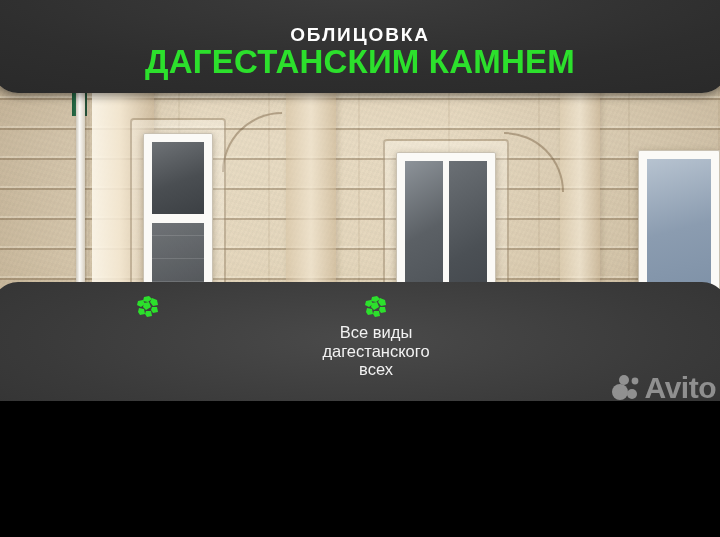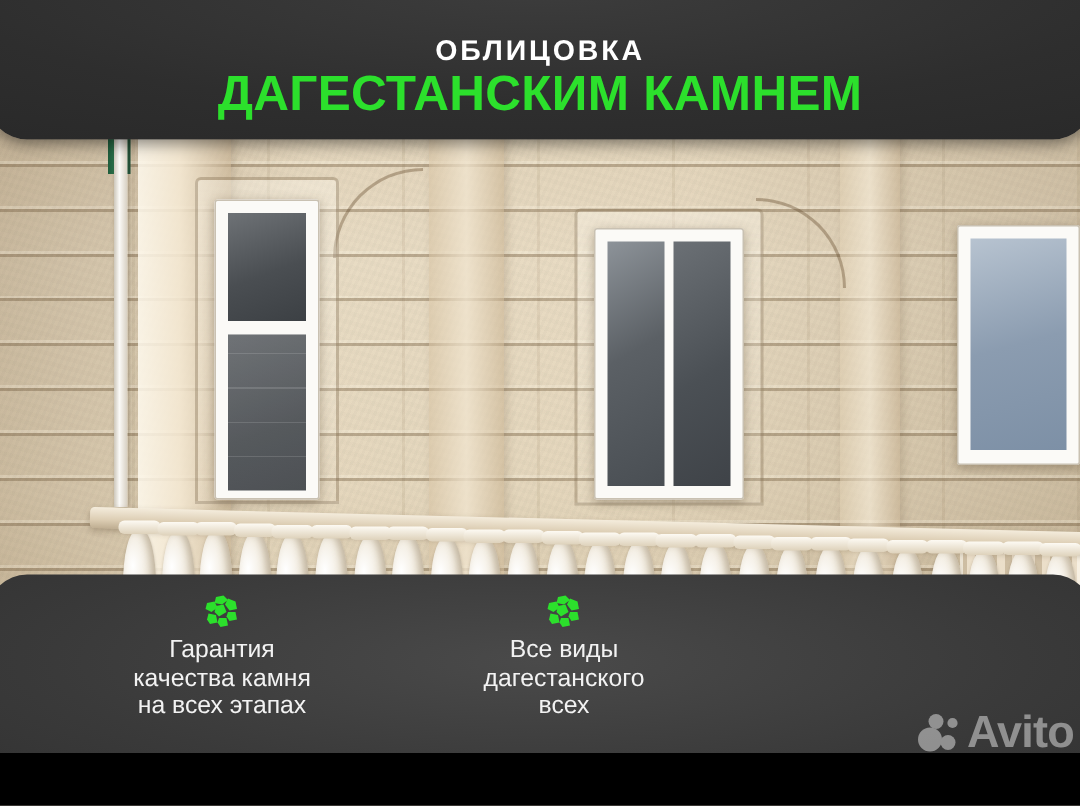--- a/index.html
+++ b/index.html
@@ -4,21 +4,21 @@
 <style>
   * { box-sizing: border-box; margin: 0; padding: 0; }
   html, body {
     width: 720px; height: 537px;
     background: #000;
     font-family: "Liberation Sans", sans-serif;
     overflow: hidden;
   }
   #ad {
     position: relative;
-    width: 720px; height: 502px;
+    width: 720px; height: 401px;
     overflow: hidden;
     background: #c9b79a;
     text-decoration: underline;
   }
 
   
   .photo {
     position: absolute; inset: 0;
     background:
       
@@ -288,23 +288,20 @@
               <path d="M9 2 L14 1 L17 4 L13 7 L8 6 Z"></path>
               <path d="M17 3 L22 5 L23 10 L18 11 L15 7 Z"></path>
               <path d="M3 6 L8 5 L10 9 L6 12 L2 10 Z"></path>
               <path d="M9 8 L14 7 L16 12 L11 15 L8 12 Z"></path>
               <path d="M17 12 L22 12 L23 17 L18 18 L16 15 Z"></path>
               <path d="M4 13 L9 14 L10 19 L5 20 L3 17 Z"></path>
               <path d="M11 16 L16 16 L17 21 L12 22 L10 19 Z"></path>
             </g>
           </svg>
         </div>
-        <div class="feat-text">Гарантия
-качества камня
-на всех этапах</div>
       </div>
 
       <div class="feature">
         <div class="feat-icon">
           <svg width="26" height="24" viewBox="0 0 26 24" aria-hidden="true">
             <g fill="#2ce02c">
               <path d="M9 2 L14 1 L17 4 L13 7 L8 6 Z"></path>
               <path d="M17 3 L22 5 L23 10 L18 11 L15 7 Z"></path>
               <path d="M3 6 L8 5 L10 9 L6 12 L2 10 Z"></path>
               <path d="M9 8 L14 7 L16 12 L11 15 L8 12 Z"></path>

